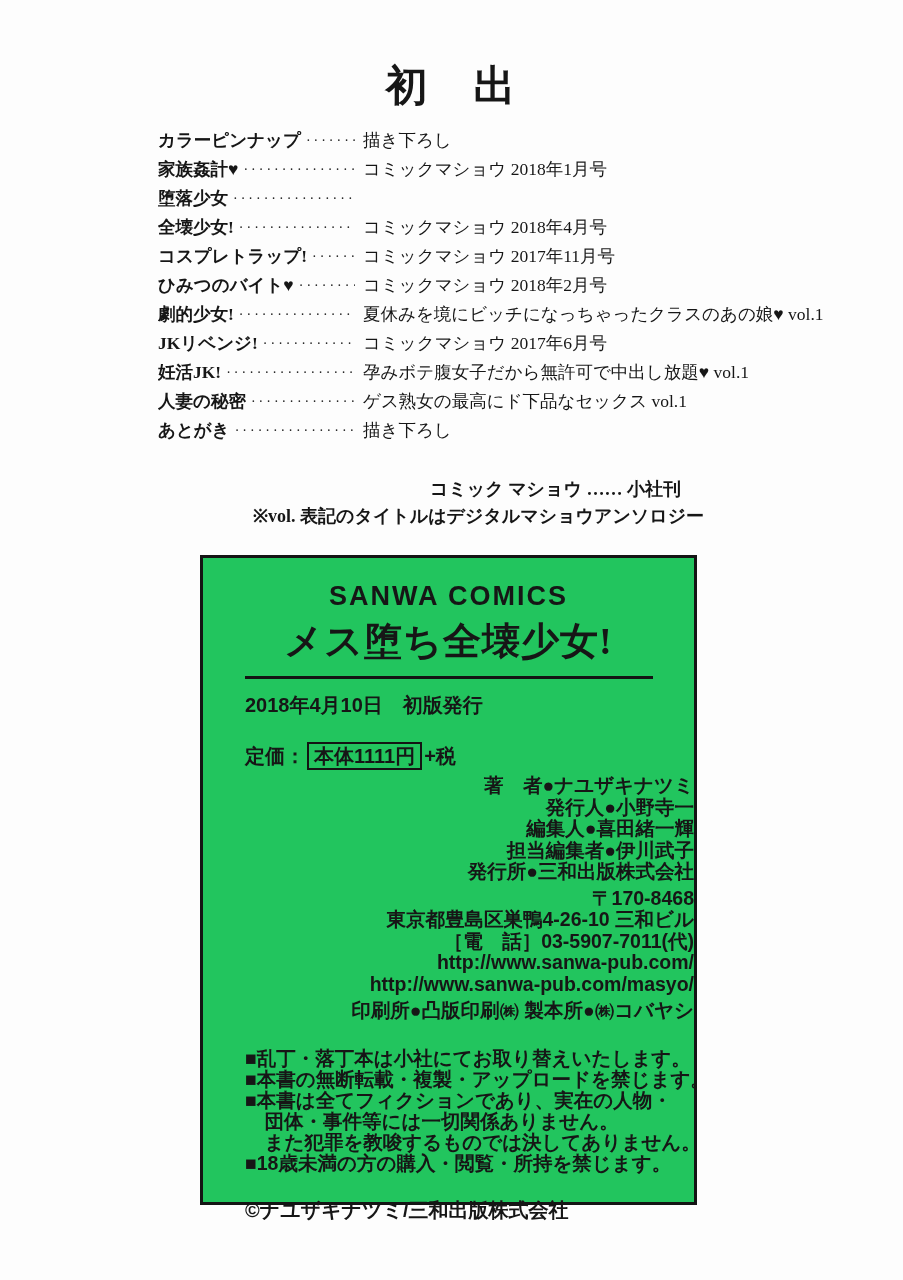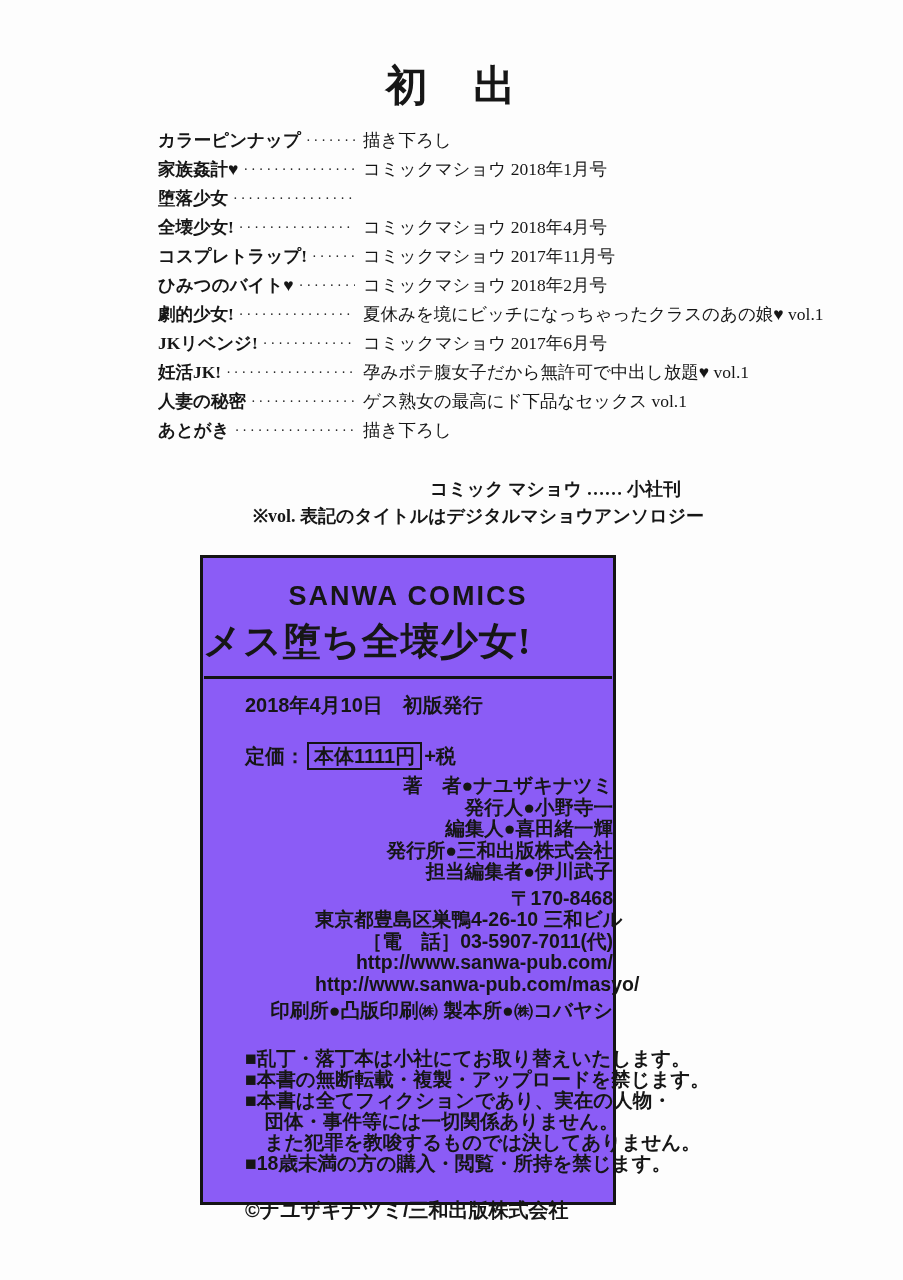--- a/index.html
+++ b/index.html
@@ -51,34 +51,34 @@
     font-size:18px;font-weight:600;white-space:nowrap;
   }
   .vol-note{
     position:absolute;top:503px;left:253px;
     font-size:18px;font-weight:600;white-space:nowrap;
   }
 
   
   .colophon{
     position:absolute;left:200px;top:555px;
-    width:416px;height:650px;
+    width:497px;height:650px;
     border:3px solid #141414;
     box-sizing:border-box;
-    background:#8b5cf6;
+    background:#22c55e;
     font-family:"Liberation Sans","DejaVu Sans",sans-serif;
   }
   .imprint{
     margin-top:23px;
     text-align:center;
     font-size:27px;font-weight:bold;letter-spacing:2px;
   }
   .book-title{
     margin-top:4px;
-    text-align:left;
+    text-align:center;
     font-family:"Liberation Serif","DejaVu Serif",serif;
     font-size:38px;font-weight:bold;letter-spacing:1px;
     white-space:nowrap;
   }
   .title-rule{
     width:408px;height:0;
     margin:9px auto 0 auto;
     border:none;border-top:3px solid #141414;
   }
   .edition-line{
@@ -210,22 +210,22 @@
     <div class="price-line">
       <span>定価：</span>
       <span class="price-box">本体1111円</span>
       <span>+税</span>
     </div>
 
     <div class="info-lines">
       <div>著　者●ナユザキナツミ</div>
       <div>発行人●小野寺一</div>
       <div>編集人●喜田緒一輝</div>
+      <div>担当編集者●伊川武子</div>
       <div>発行所●三和出版株式会社</div>
-      <div>担当編集者●伊川武子</div>
     </div>
 
     <div class="info-lines address-lines">
       <div>〒170-8468</div>
       <div>東京都豊島区巣鴨4-26-10 三和ビル</div>
       <div>［電　話］03-5907-7011(代)</div>
       <div>http://www.sanwa-pub.com/</div>
       <div>http://www.sanwa-pub.com/masyo/</div>
     </div>
 

